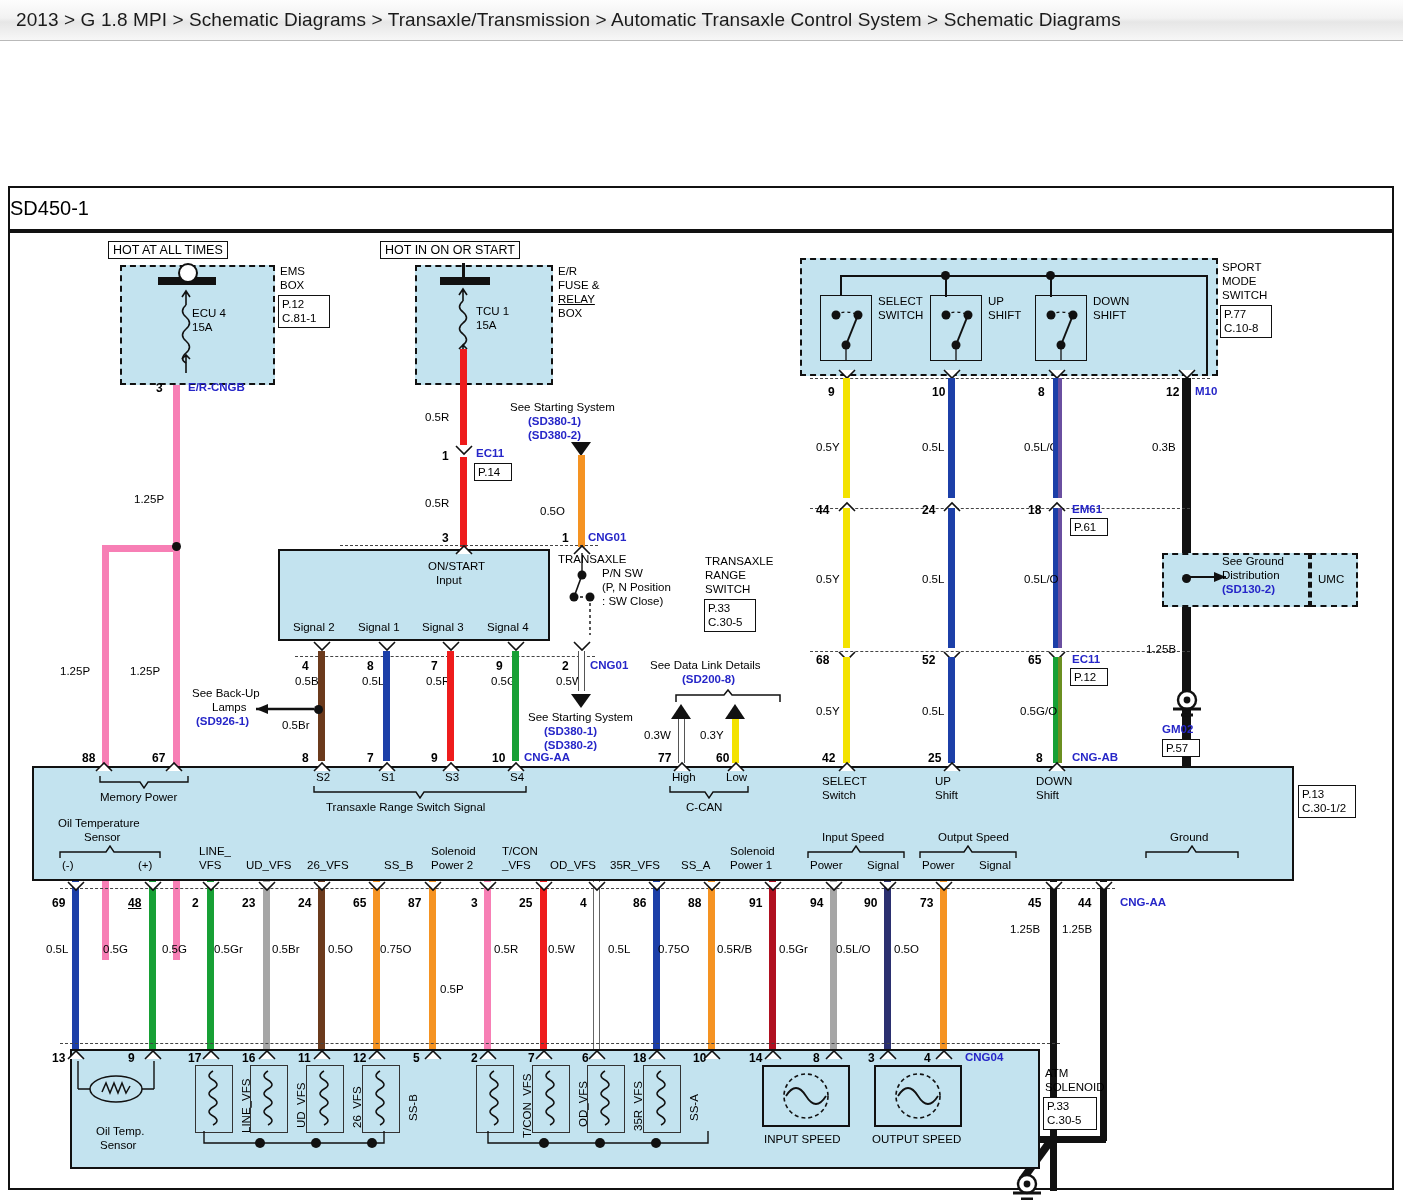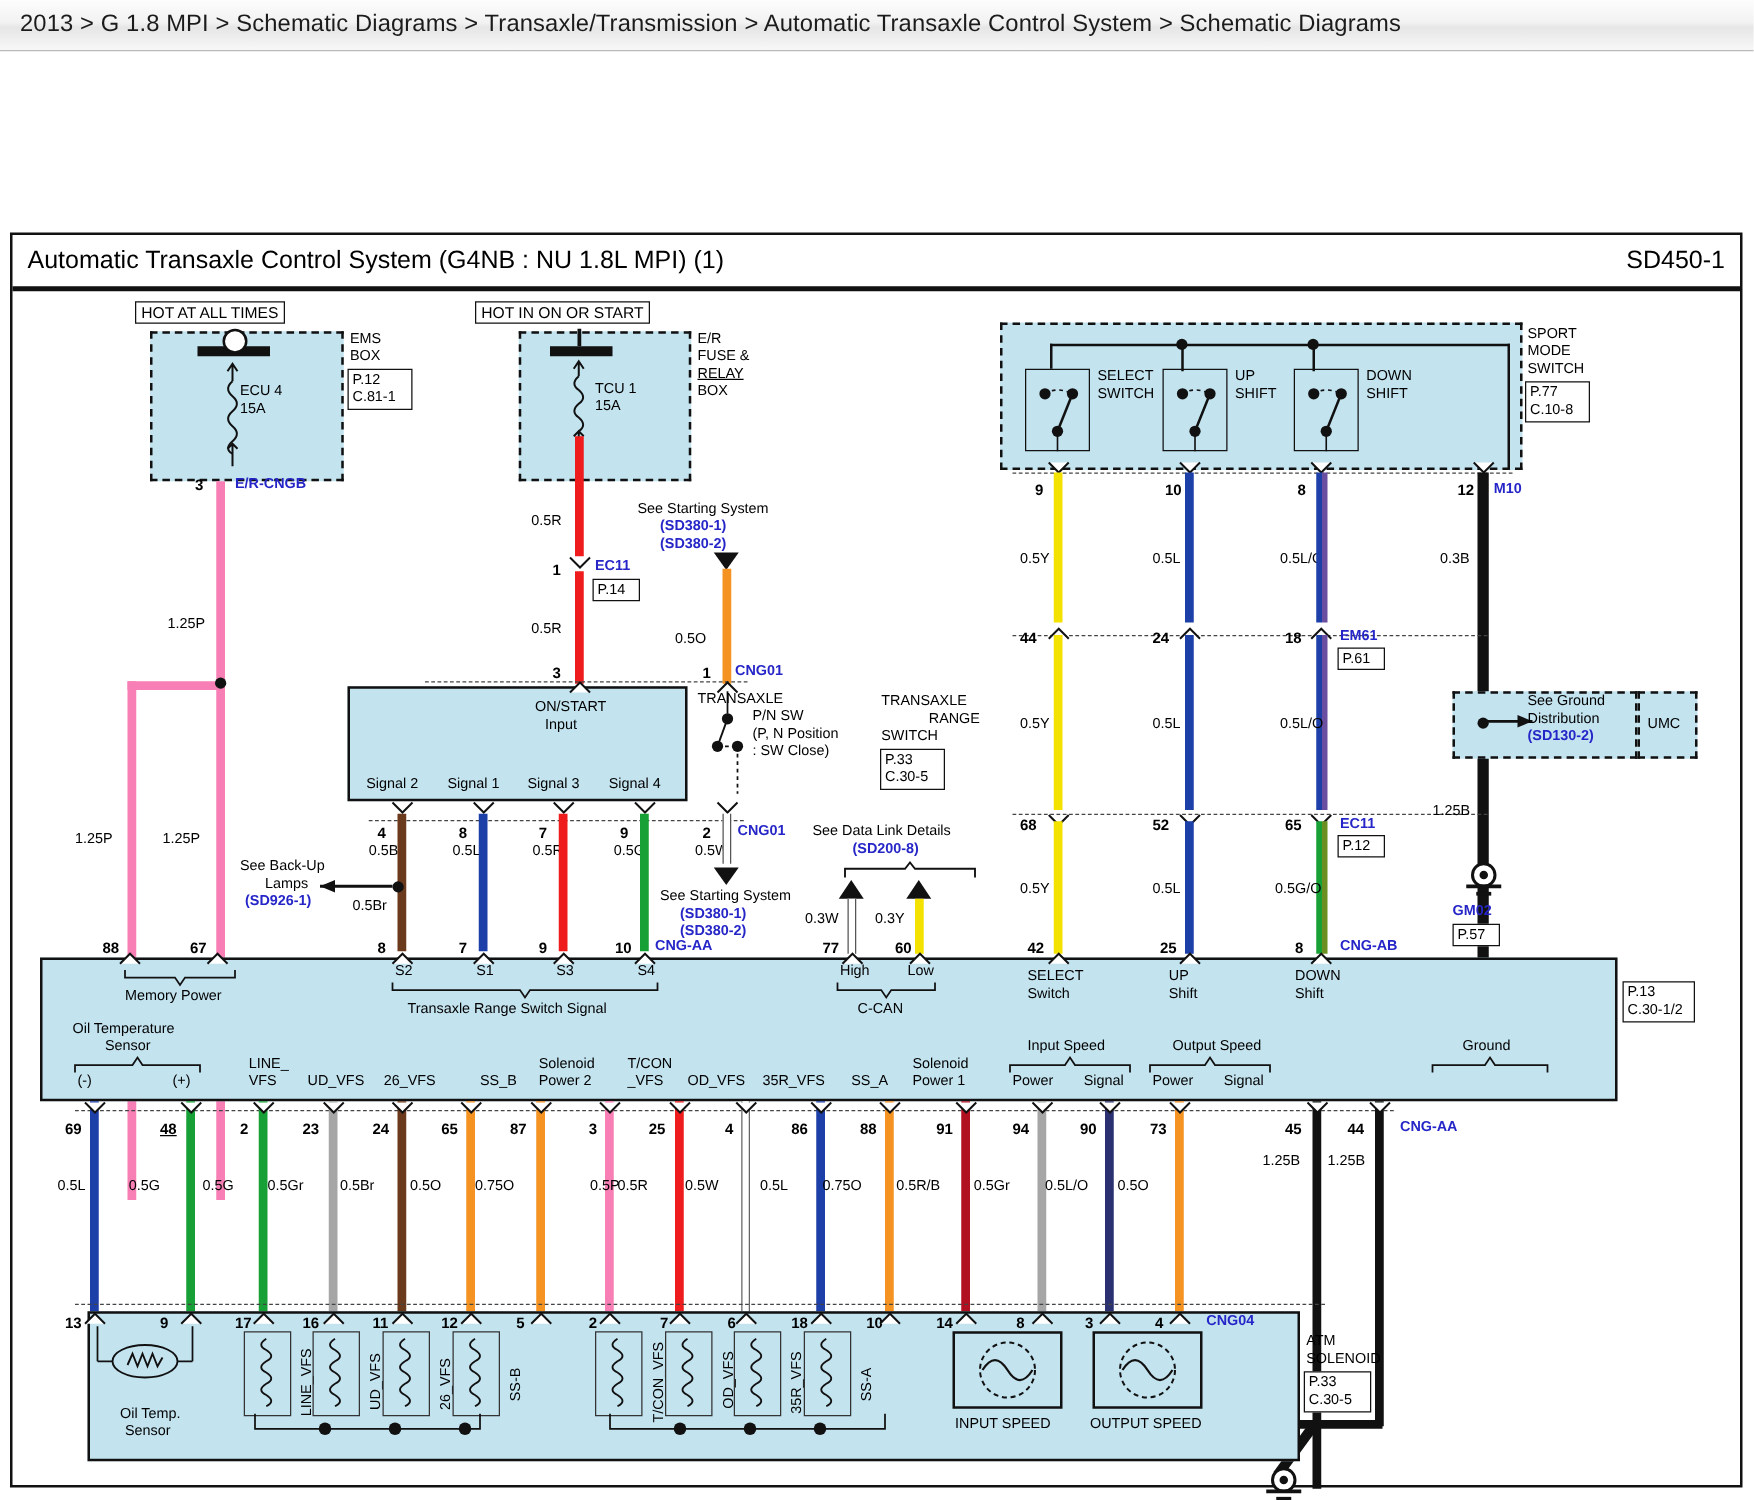--- a/index.html
+++ b/index.html
@@ -63,21 +63,20 @@
 </head>
 <body>
 
 <div id="breadcrumb-bar">
   <div class="crumbs">2013 &gt; G 1.8 MPI &gt; Schematic Diagrams &gt; Transaxle/Transmission &gt; Automatic Transaxle Control System &gt; Schematic Diagrams</div>
 </div>
 
 <div id="diagram-frame">
 
   <div id="diagram-title-bar">
-    <div class="t">Automatic Transaxle Control System (G4NB : NU 1.8L MPI) (1)</div>
     <div class="code">SD450-1</div>
   </div>
 
   <div class="canvas">
 
     <div class="hdr-tag" style="left:98px;top:8px;">HOT AT ALL TIMES</div>
     <div class="box-dash" style="left:110px;top:32px;width:155px;height:120px;"></div>
 
     <div class="sline" style="left:148px;top:44px;width:58px;height:8px;"></div>
     <div class="abs" style="left:168px;top:30px;width:16px;height:16px;border:2px solid #111;border-radius:50%;background:#fff;"></div>
@@ -167,21 +166,21 @@
       <path d="M22 22 L14 44" stroke="#111" stroke-width="1.6" fill="none"></path>
       <path d="M14 44 L30 44" stroke="#111" stroke-width="1.4" stroke-dasharray="3,3" fill="none"></path>
       <path d="M30 44 L30 82" stroke="#111" stroke-width="1.4" stroke-dasharray="3,3" fill="none"></path>
     </svg>
     <div class="lbl" style="left:592px;top:334px;">P/N SW</div>
     <div class="lbl" style="left:592px;top:348px;">(P, N Position</div>
     <div class="lbl" style="left:592px;top:362px;">: SW Close)</div>
 
     <div class="lbl" style="left:548px;top:320px;">TRANSAXLE</div>
     <div class="lbl" style="left:695px;top:322px;">TRANSAXLE</div>
-    <div class="lbl" style="left:733px;top:336px;">RANGE</div>
+    <div class="lbl" style="left:695px;top:336px;">RANGE</div>
     <div class="lbl" style="left:695px;top:350px;">SWITCH</div>
     <div class="box-white" style="left:694px;top:366px;width:52px;">
       <div>P.33</div>
       <div>C.30-5</div>
     </div>
 
     <div class="lbl" style="left:283px;top:388px;">Signal 2</div>
     <div class="lbl" style="left:348px;top:388px;">Signal 1</div>
     <div class="lbl" style="left:412px;top:388px;">Signal 3</div>
     <div class="lbl" style="left:477px;top:388px;">Signal 4</div>
@@ -638,21 +637,21 @@
     <div class="pin" style="left:1068px;top:663px;">44</div>
     <div class="lbl blue" style="left:1110px;top:663px;">CNG-AA</div>
 
     <div class="awg" style="left:36px;top:710px;">0.5L</div>
     <div class="awg" style="left:93px;top:710px;">0.5G</div>
     <div class="awg" style="left:152px;top:710px;">0.5G</div>
     <div class="awg" style="left:204px;top:710px;">0.5Gr</div>
     <div class="awg" style="left:262px;top:710px;">0.5Br</div>
     <div class="awg" style="left:318px;top:710px;">0.5O</div>
     <div class="awg" style="left:370px;top:710px;">0.75O</div>
-    <div class="awg" style="left:430px;top:710px;margin-left:32px;">0.5P</div>
+    <div class="awg" style="left:430px;top:750px;">0.5P</div>
     <div class="awg" style="left:484px;top:710px;">0.5R</div>
     <div class="awg" style="left:538px;top:710px;">0.5W</div>
     <div class="awg" style="left:598px;top:710px;">0.5L</div>
     <div class="awg" style="left:648px;top:710px;">0.75O</div>
     <div class="awg" style="left:707px;top:710px;">0.5R/B</div>
     <div class="awg" style="left:769px;top:710px;">0.5Gr</div>
     <div class="awg" style="left:826px;top:710px;">0.5L/O</div>
     <div class="awg" style="left:884px;top:710px;">0.5O</div>
     <div class="awg" style="left:1000px;top:690px;">1.25B</div>
     <div class="awg" style="left:1052px;top:690px;">1.25B</div>

